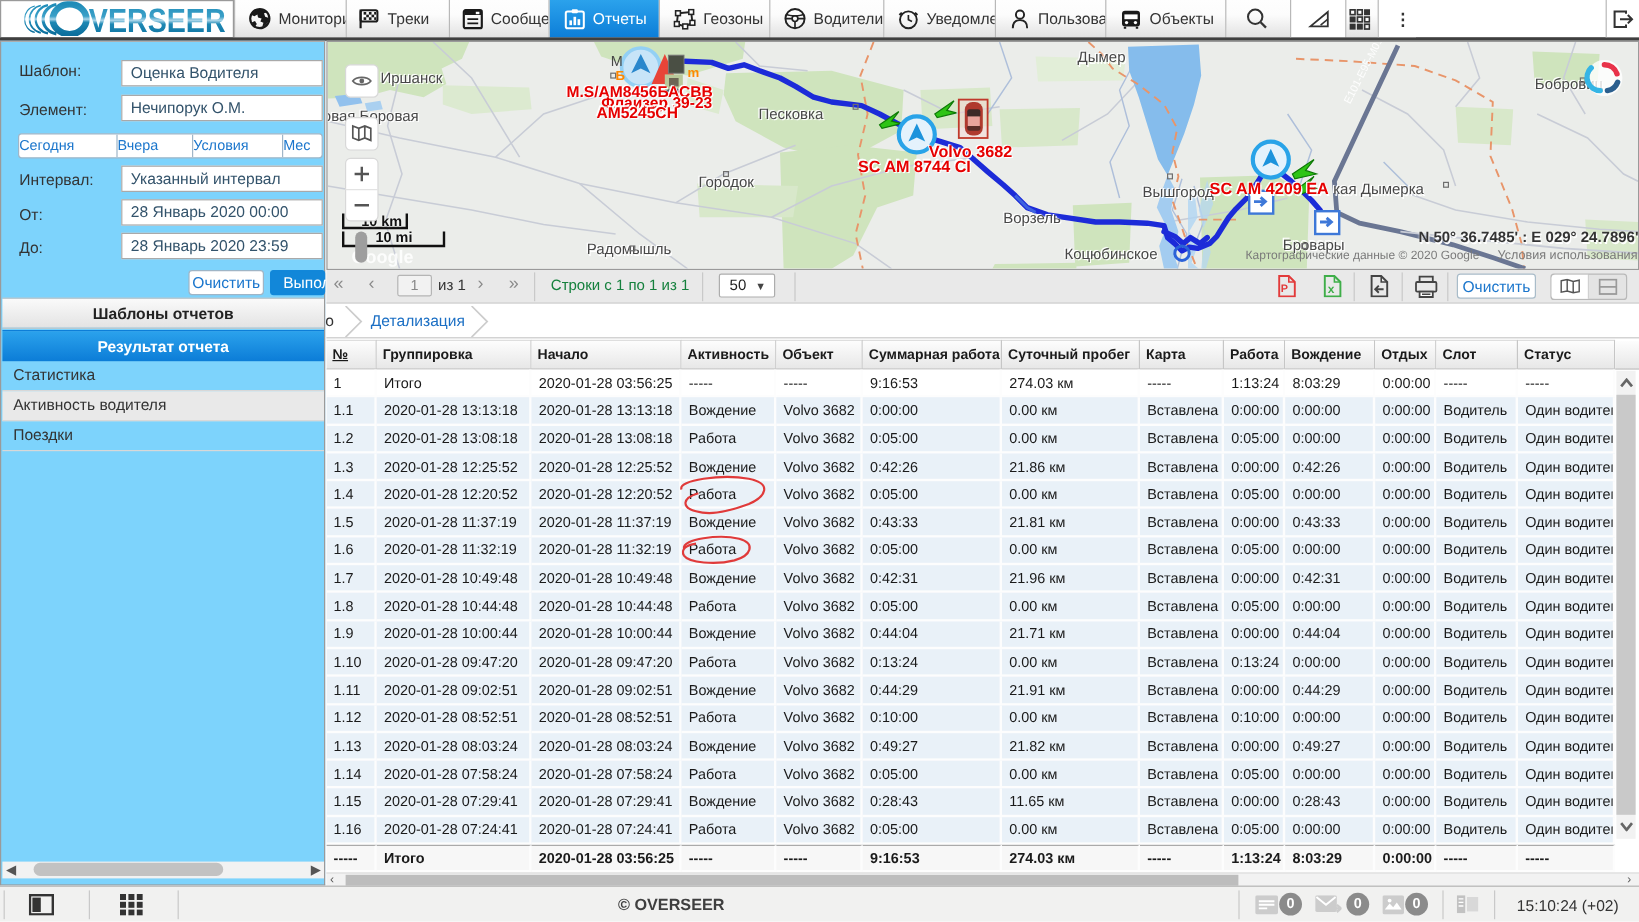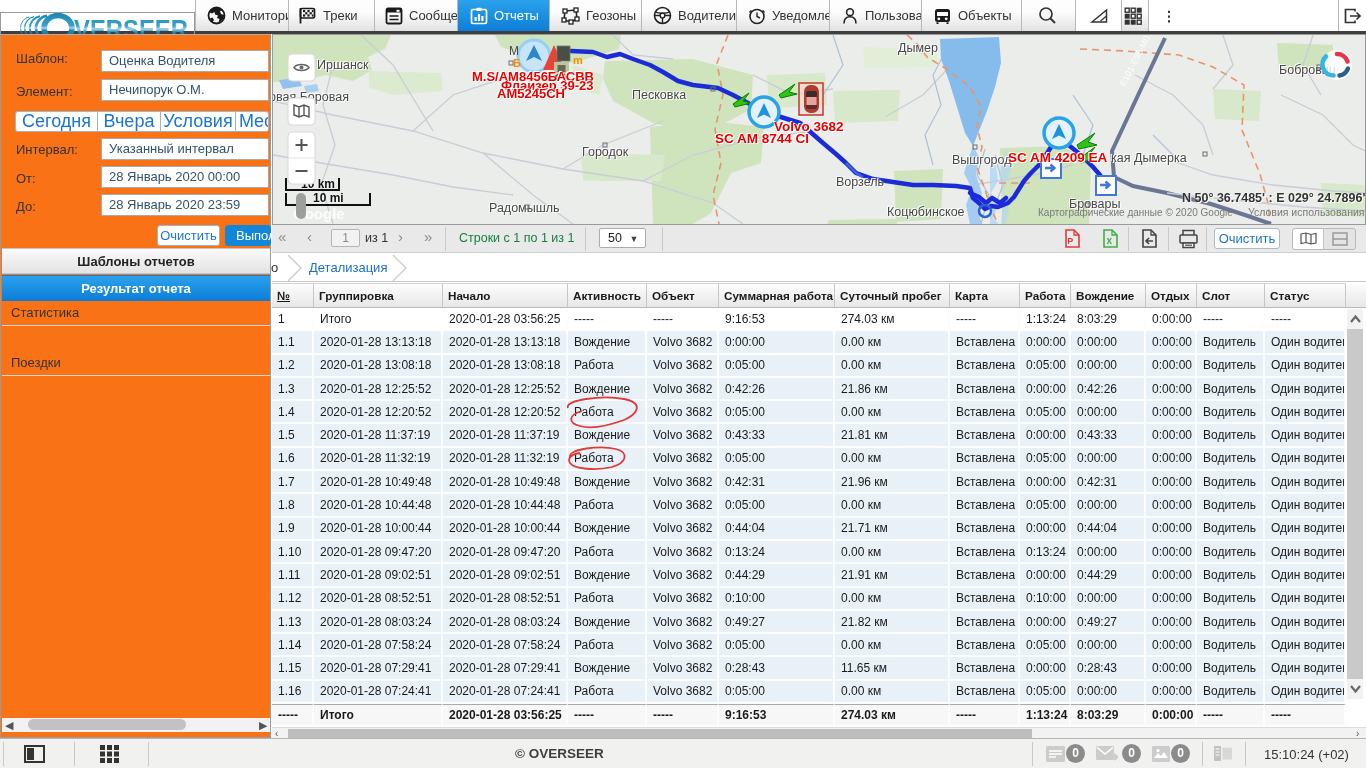--- a/index.html
+++ b/index.html
@@ -4,27 +4,27 @@
 <style>
 * { margin:0; padding:0; box-sizing:border-box; }
 html,body { width:1366px; height:768px; overflow:hidden; font-family:"Liberation Sans", sans-serif; background:#fff; }
 .abs { position:absolute; }
 
 #nav { position:absolute; left:0; top:0; width:1366px; height:34px; background:#fff; border-bottom:3px solid #3f3f3f; }
 .tab { position:absolute; top:0; height:31px; background:linear-gradient(#fefefe,#fcfcfc 40%,#e2e2e2); border-left:1px solid #b8b8b8; color:#333; font-size:13px; display:flex; align-items:center; overflow:hidden; white-space:nowrap; }
 .tab svg { flex:0 0 auto; }
 .tab span { margin-left:6px; }
 .tab.active { background:linear-gradient(#2ba2ec,#0d7ed8); color:#fff; }
-#logo { position:absolute; left:0; top:12px; width:195px; height:31px; border:1px solid #9a9a9a; border-bottom:none; }
-
-#sidebar { position:absolute; left:0; top:34px; width:271px; height:704px; background:#f97316; border:1px solid #9a9a9a; border-top:1px solid #adadad; }
+#logo { position:absolute; left:0; top:0; width:195px; height:31px; border:1px solid #9a9a9a; border-bottom:none; }
+
+#sidebar { position:absolute; left:0; top:34px; width:271px; height:704px; background:#7dd3fc; border:1px solid #9a9a9a; border-top:1px solid #adadad; }
 .slabel { position:absolute; font-size:13px; color:#333; }
 .sinput { position:absolute; left:100px; width:168px; height:22px; border:1px solid #a9a9a9; background:#fff; color:#33536b; font-size:13px; line-height:20px; padding-left:7px; overflow:hidden; white-space:nowrap; }
 .btnrow { position:absolute; left:14px; width:254px; height:21px; border:1px solid #a0b6c8; border-radius:3px; display:flex; overflow:hidden; background:#fff; }
-.btnrow div { flex:0 0 auto; text-align:center; color:#1b76cc; font-size:18px; line-height:19px; border-right:1px solid #a0b6c8; }
+.btnrow div { flex:0 0 auto; color:#1b76cc; font-size:12px; line-height:19px; border-right:1px solid #a0b6c8; }
 .sbtn { position:absolute; height:21px; border:1px solid #9fb5c6; border-radius:3px; background:#fff; color:#1b76cc; font-size:13px; text-align:center; line-height:19px; }
 .sbtn.blue { background:#1287d9; color:#fff; border-color:#1287d9; }
 .lsec { position:absolute; left:1px; width:268px; height:26px; text-align:center; font-size:13px; font-weight:bold; color:#222; background:linear-gradient(#fafafa,#e3e3e3); border-top:1px solid #c6c6c6; border-bottom:1px solid #c6c6c6; line-height:25px; }
 .lsec.blue { background:linear-gradient(#2ba2ec,#0d7ed8); color:#fff; border-color:#0d7ed8; }
 .litem { position:absolute; left:1px; width:268px; height:25px; font-size:13px; color:#333; line-height:24px; padding-left:9px; border-bottom:1px solid #d8d8d8; }
 .litem.alt { background:#e9e9e9; }
 
 .hsb { position:absolute; height:14px; background:#f2f2f2; }
 .hsb .thumb { position:absolute; top:1px; height:11px; background:#c2c2c2; border-radius:6px; }
 .sbarrow { position:absolute; font-size:11px; color:#555; line-height:13px; }
@@ -208,20 +208,21 @@
 <div class="sinput" style="top:103px;">Указанный интервал</div>
 <div class="slabel" style="left:15px;top:136px;">От:</div>
 <div class="sinput" style="top:131px;">28 Январь 2020 00:00</div>
 <div class="slabel" style="left:15px;top:164px;">До:</div>
 <div class="sinput" style="top:159px;">28 Январь 2020 23:59</div>
 <div class="sbtn" style="left:156px;top:190px;width:63px;">Очистить</div>
 <div class="sbtn blue" style="left:224px;top:190px;width:46px;text-align:left;padding-left:10px;">Выпол</div>
 <div class="lsec" style="top:213px;">Шаблоны отчетов</div>
 <div class="lsec blue" style="top:240px;">Результат отчета</div>
 <div class="litem" style="top:266px;">Статистика</div>
+<div class="litem alt" style="top:291px;">Активность водителя</div>
 <div class="litem" style="top:316px;">Поездки</div>
 <div class="hsb" style="left:1px;top:683px;width:268px;">
 <div class="thumb" style="left:26px;width:158px;"></div>
 <div class="sbarrow" style="left:3px;top:1px;">◀</div>
 <div class="sbarrow" style="left:257px;top:1px;">▶</div>
 </div>
 </div>
 <div id="map">
 <svg width="1092" height="189" viewBox="0 0 1092 189" font-family="Liberation Sans">
 <rect width="1092" height="189" fill="#ebedea"></rect>

